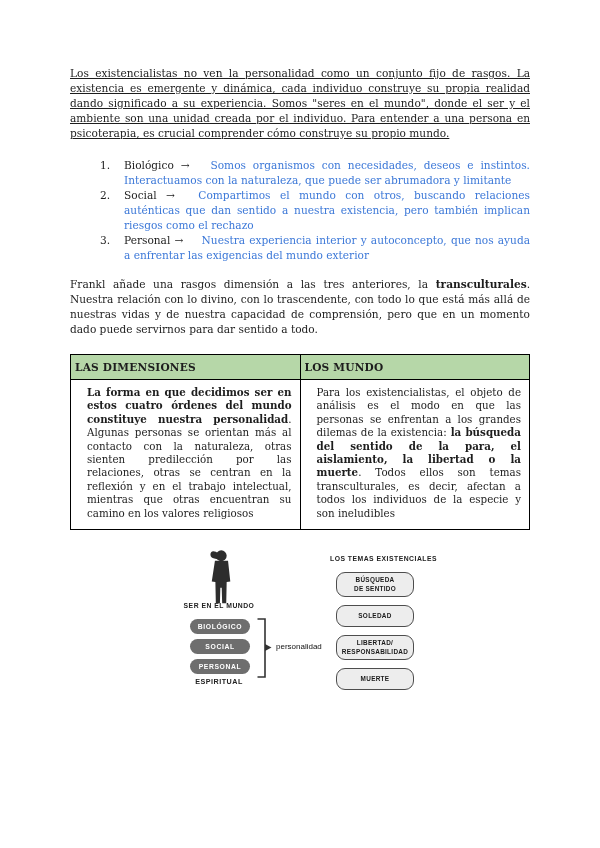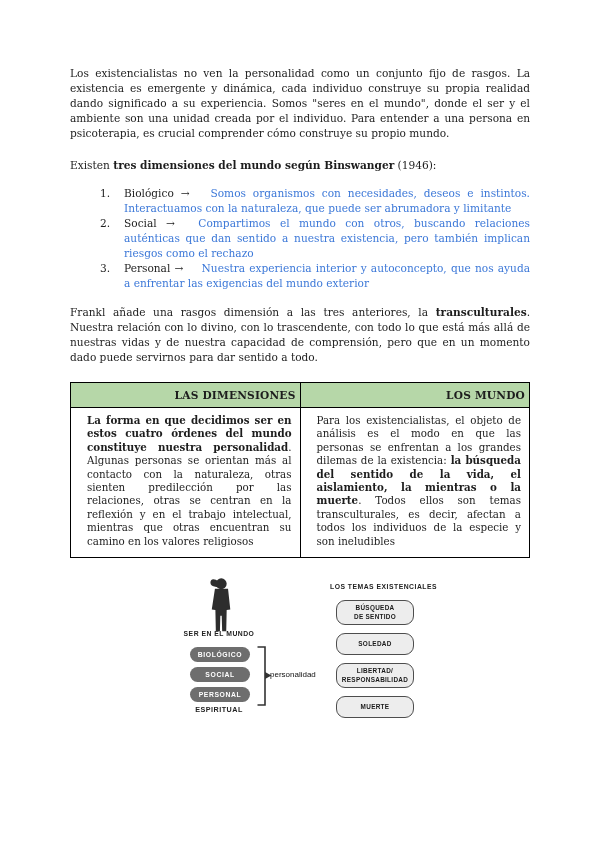--- a/index.html
+++ b/index.html
@@ -5,78 +5,77 @@
   * { margin:0; padding:0; box-sizing:border-box; }
   html,body { background:#ffffff; }
   body { width:600px; height:848px; font-family:"DejaVu Serif","Liberation Serif",serif; color:#1d1d1d; }
   .page { position:relative; width:600px; height:848px; background:#fff; overflow:hidden; }
   .content { position:absolute; left:70px; top:66px; width:460px; }
 
   h1.title { font-size:11.6px; font-weight:bold; color:#6aa84f; letter-spacing:.2px; margin-bottom:17px; }
 
   p.body { font-size:10.6px; line-height:15px; }
   .just { text-align:justify; }
-  .p1 { margin-bottom:17px; }
+  .p1 { margin-bottom:17px;text-decoration:underline; }
   .p-intro { margin-bottom:13px; }
   .frankl { margin-bottom:17px; }
   b { font-weight:bold; }
   .blue { color:#3c78d8;margin-left:14px; }
 
   ol.dim-list { list-style:none; margin:0 0 14px 30px; padding:0; }
   ol.dim-list li { position:relative; padding-left:24px; font-size:10.6px; line-height:15px; text-align:justify; }
   ol.dim-list .num { position:absolute; left:0; color:#1d1d1d; }
 
   table.dt { width:100%; border-collapse:collapse; margin-bottom:18px; }
   table.dt th, table.dt td { border:1.5px solid #000; }
-  table.dt th { background:#b6d7a8; font-size:10.6px; font-weight:bold; text-align:right; padding:6px 4px; letter-spacing:.2px; width:50%; }
+  table.dt th { background:#b6d7a8; font-size:10.6px; font-weight:bold; text-align:left; padding:6px 4px; letter-spacing:.2px; width:50%; }
   table.dt td { font-size:10.3px; line-height:13.4px; text-align:justify; vertical-align:top; padding:6px 8px 9px 16px; }
 
   .diagram { position:relative; height:165px; font-family:"Liberation Sans","DejaVu Sans",sans-serif; }
   .person { position:absolute; left:130px; top:1px; width:38px; height:56px; }
   .lbl { position:absolute; font-weight:bold; color:#222; letter-spacing:.5px; }
   .ser { left:99px; top:54px; width:100px; text-align:center; font-size:6.8px; }
   .espiritual { left:99px; top:129px; width:100px; text-align:center; font-size:7.2px; }
   .themes-title { left:260px; top:7px; width:170px; font-size:6.8px; }
   .pills { position:absolute; left:120px; top:71px; width:60px; display:flex; flex-direction:column; gap:5px; }
   .pill { height:15px; line-height:15px; background:#6e6e6e; color:#ffffff; border-radius:8px; text-align:center; font-size:6.8px; font-weight:bold; letter-spacing:.6px; }
   .bracket { position:absolute; left:186px; top:70px; width:16px; height:60px; }
-  .personalidad { position:absolute; left:200px; top:94px; font-size:8px; color:#111; }
+  .personalidad { position:absolute; left:206px; top:94px; font-size:8px; color:#111; }
   .themes { position:absolute; left:266px; top:24px; width:78px; display:flex; flex-direction:column; gap:8px; }
   .theme-box { min-height:22px; border:1.3px solid #4d4d4d; border-radius:9px; background:#ededed; display:flex; align-items:center; justify-content:center; text-align:center; font-size:6.4px; font-weight:bold; letter-spacing:.3px; line-height:8.6px; color:#1a1a1a; white-space:pre-line; padding:3px 4px; }
 </style>
 </head>
 <body>
 
 <div class="page">
   <div class="content">
 
 
     <p class="body just p1">Los existencialistas no ven la personalidad como un conjunto fijo de rasgos. La existencia es emergente y dinámica, cada individuo construye su propia realidad dando significado a su experiencia. Somos "seres en el mundo", donde el ser y el ambiente son una unidad creada por el individuo. Para entender a una persona en psicoterapia, es crucial comprender cómo construye su propio mundo.</p>
 
-    <p class="body p-intro"><span>Existen </span><b>tres dimensiones del mundo según Binswanger</b><span> (1946):</span></p>
 
     <ol class="dim-list">
       <li><span class="num">1.</span><span>Biológico</span><span> → </span><span class="blue">Somos organismos con necesidades, deseos e instintos. Interactuamos con la naturaleza, que puede ser abrumadora y limitante</span></li>
       <li><span class="num">2.</span><span>Social</span><span> → </span><span class="blue">Compartimos el mundo con otros, buscando relaciones auténticas que dan sentido a nuestra existencia, pero también implican riesgos como el rechazo</span></li>
       <li><span class="num">3.</span><span>Personal</span><span> → </span><span class="blue">Nuestra experiencia interior y autoconcepto, que nos ayuda a enfrentar las exigencias del mundo exterior</span></li>
     </ol>
 
     <p class="body just frankl"><span>Frankl añade una rasgos dimensión a las tres anteriores, la </span><b>transculturales</b><span>. Nuestra relación con lo divino, con lo trascendente, con todo lo que está más allá de nuestras vidas y de nuestra capacidad de comprensión, pero que en un momento dado puede servirnos para dar sentido a todo.</span></p>
 
     <table class="dt">
       <thead>
         <tr>
           <th>LAS DIMENSIONES</th>
           <th>LOS MUNDO</th>
         </tr>
       </thead>
       <tbody>
         <tr>
           <td><b>La forma en que decidimos ser en estos cuatro órdenes del mundo constituye nuestra personalidad</b><span>. Algunas personas se orientan más al contacto con la naturaleza, otras sienten predilección por las relaciones, otras se centran en la reflexión y en el trabajo intelectual, mientras que otras encuentran su camino en los valores religiosos</span></td>
-          <td><span>Para los existencialistas, el objeto de análisis es el modo en que las personas se enfrentan a los grandes dilemas de la existencia: </span><b>la búsqueda del sentido de la vida, el aislamiento, la mientras o la muerte</b><span>. Todos ellos son temas transculturales, es decir, afectan a todos los individuos de la especie y son ineludibles</span></td>
+          <td><span>Para los existencialistas, el objeto de análisis es el modo en que las personas se enfrentan a los grandes dilemas de la existencia: </span><b>la búsqueda del sentido de la para, el aislamiento, la libertad o la muerte</b><span>. Todos ellos son temas transculturales, es decir, afectan a todos los individuos de la especie y son ineludibles</span></td>
         </tr>
       </tbody>
     </table>
 
     <div class="diagram">
 
       <svg class="person" viewBox="0 0 40 62" aria-hidden="true">
         <g fill="#2d2d2d">
           <circle cx="22.5" cy="7.5" r="6"></circle>
           <path d="M16.5 3 Q10.5 1 10.5 6.5 Q10.8 10 14.8 10.6 L19.5 11.5 L20.5 5.5 Z"></path>

